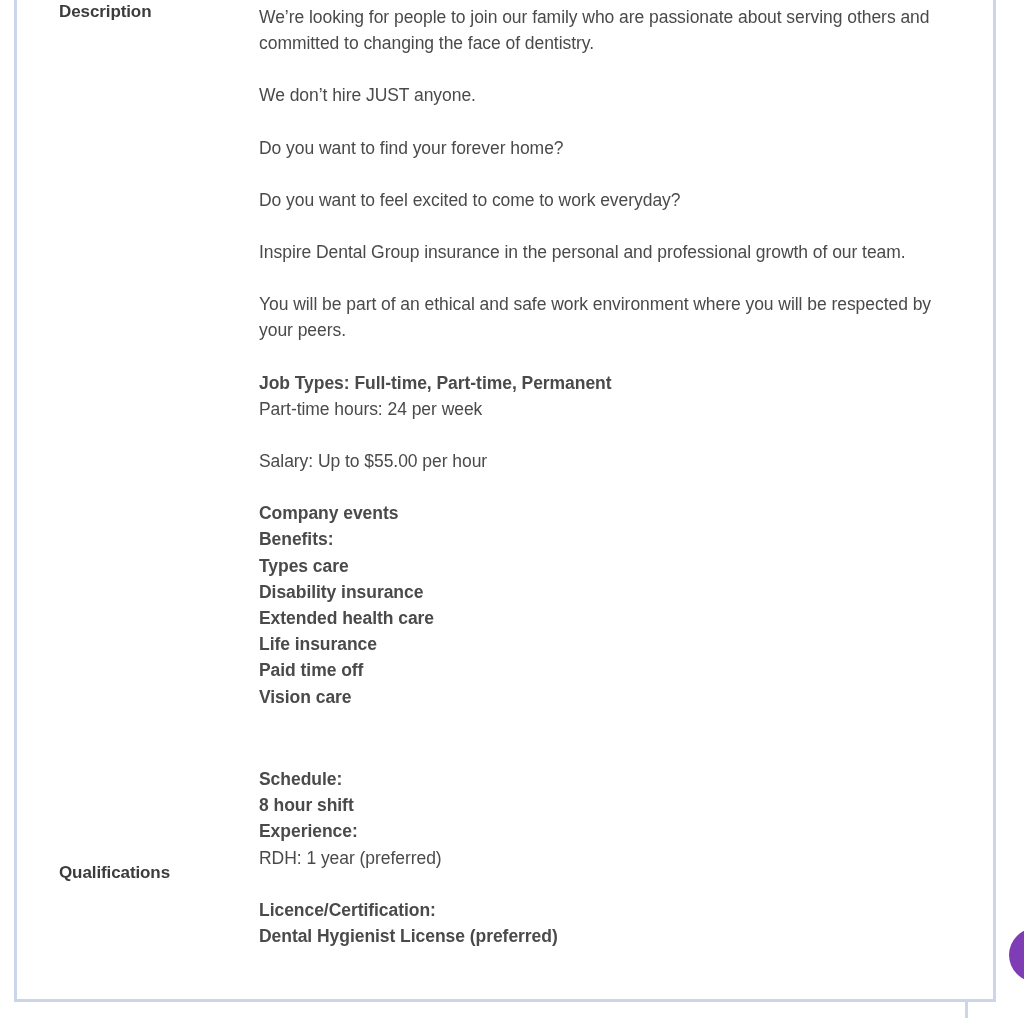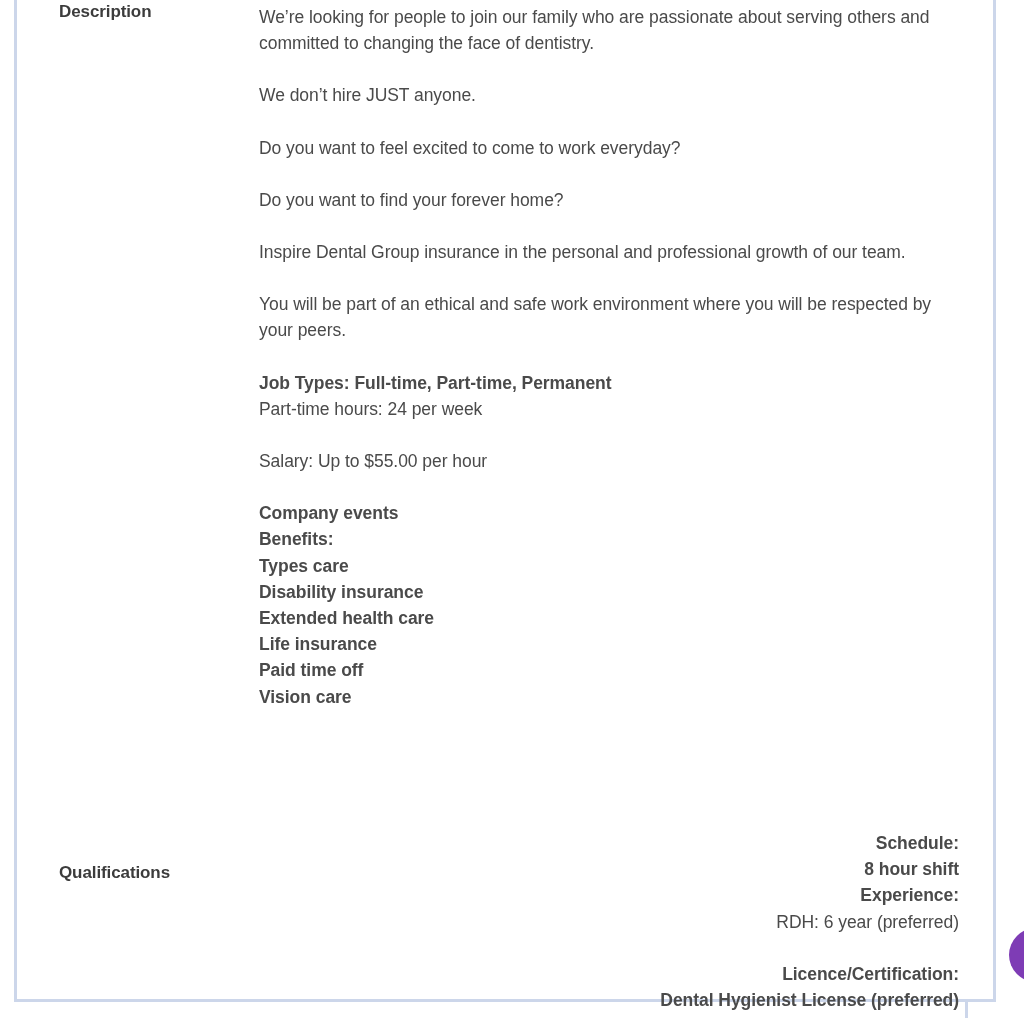--- a/index.html
+++ b/index.html
@@ -106,22 +106,22 @@
   <div class="detail-card">
     <div class="card-inner">
 
       <div class="section" style="top:0;">
 
         <div class="section-label" style="left:42px; top:12px;">Description</div>
 
         <div class="section-body" style="top:14px;">
           <p>We’re looking for people to join our family who are passionate about serving others and committed to changing the face of dentistry.</p>
           <p>We don’t hire JUST anyone.</p>
+          <p>Do you want to find your forever home?</p>
           <p>Do you want to feel excited to come to work everyday?</p>
-          <p>Do you want to find your forever home?</p>
           <p>Inspire Dental Group insurance in the personal and professional growth of our team.</p>
           <p>You will be part of an ethical and safe work environment where you will be respected by your peers.</p>
 
           <p class="tight">Job Types: Full-time, Part-time, Permanent</p>
           <p>Part-time hours: 24 per week</p>
 
           <p>Salary: Up to $55.00 per hour</p>
 
           <p class="tight">Company events</p>
           <p class="tight">Benefits:</p>
@@ -131,25 +131,25 @@
           <p class="tight">Life insurance</p>
           <p class="tight">Paid time off</p>
           <p class="tight">Vision care</p>
         </div>
       </div>
 
       <div class="section" style="top:0;">
 
         <div class="section-label" style="left:42px; top:873px;">Qualifications</div>
 
-        <div class="section-body" style="top:840px;text-align:right;">
+        <div class="section-body" style="top:776px;">
           <p class="tight">Schedule:</p>
           <p class="tight">8 hour shift</p>
           <p class="tight">Experience:</p>
-          <p>RDH: 6 year (preferred)</p>
+          <p>RDH: 1 year (preferred)</p>
           <p class="tight">Licence/Certification:</p>
           <p class="tight">Dental Hygienist License (preferred)</p>
         </div>
       </div>
 
     </div>
   </div>
 
   <div class="chat-bubble"></div>
 

